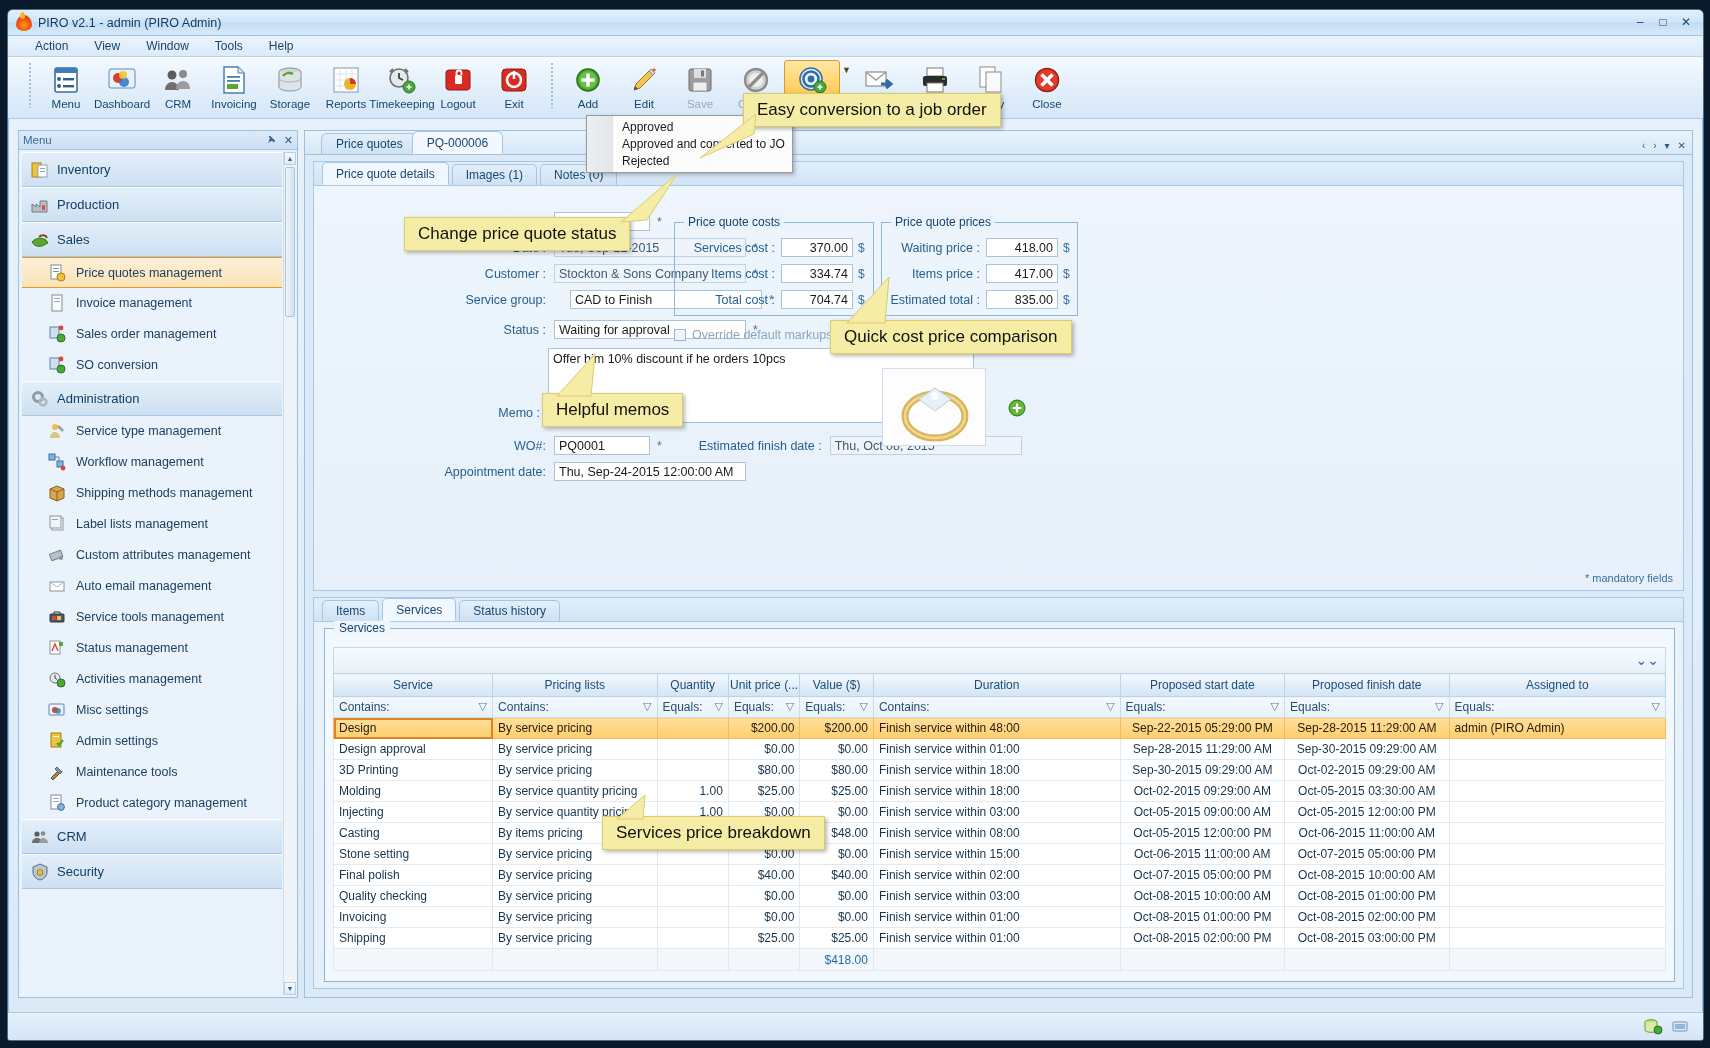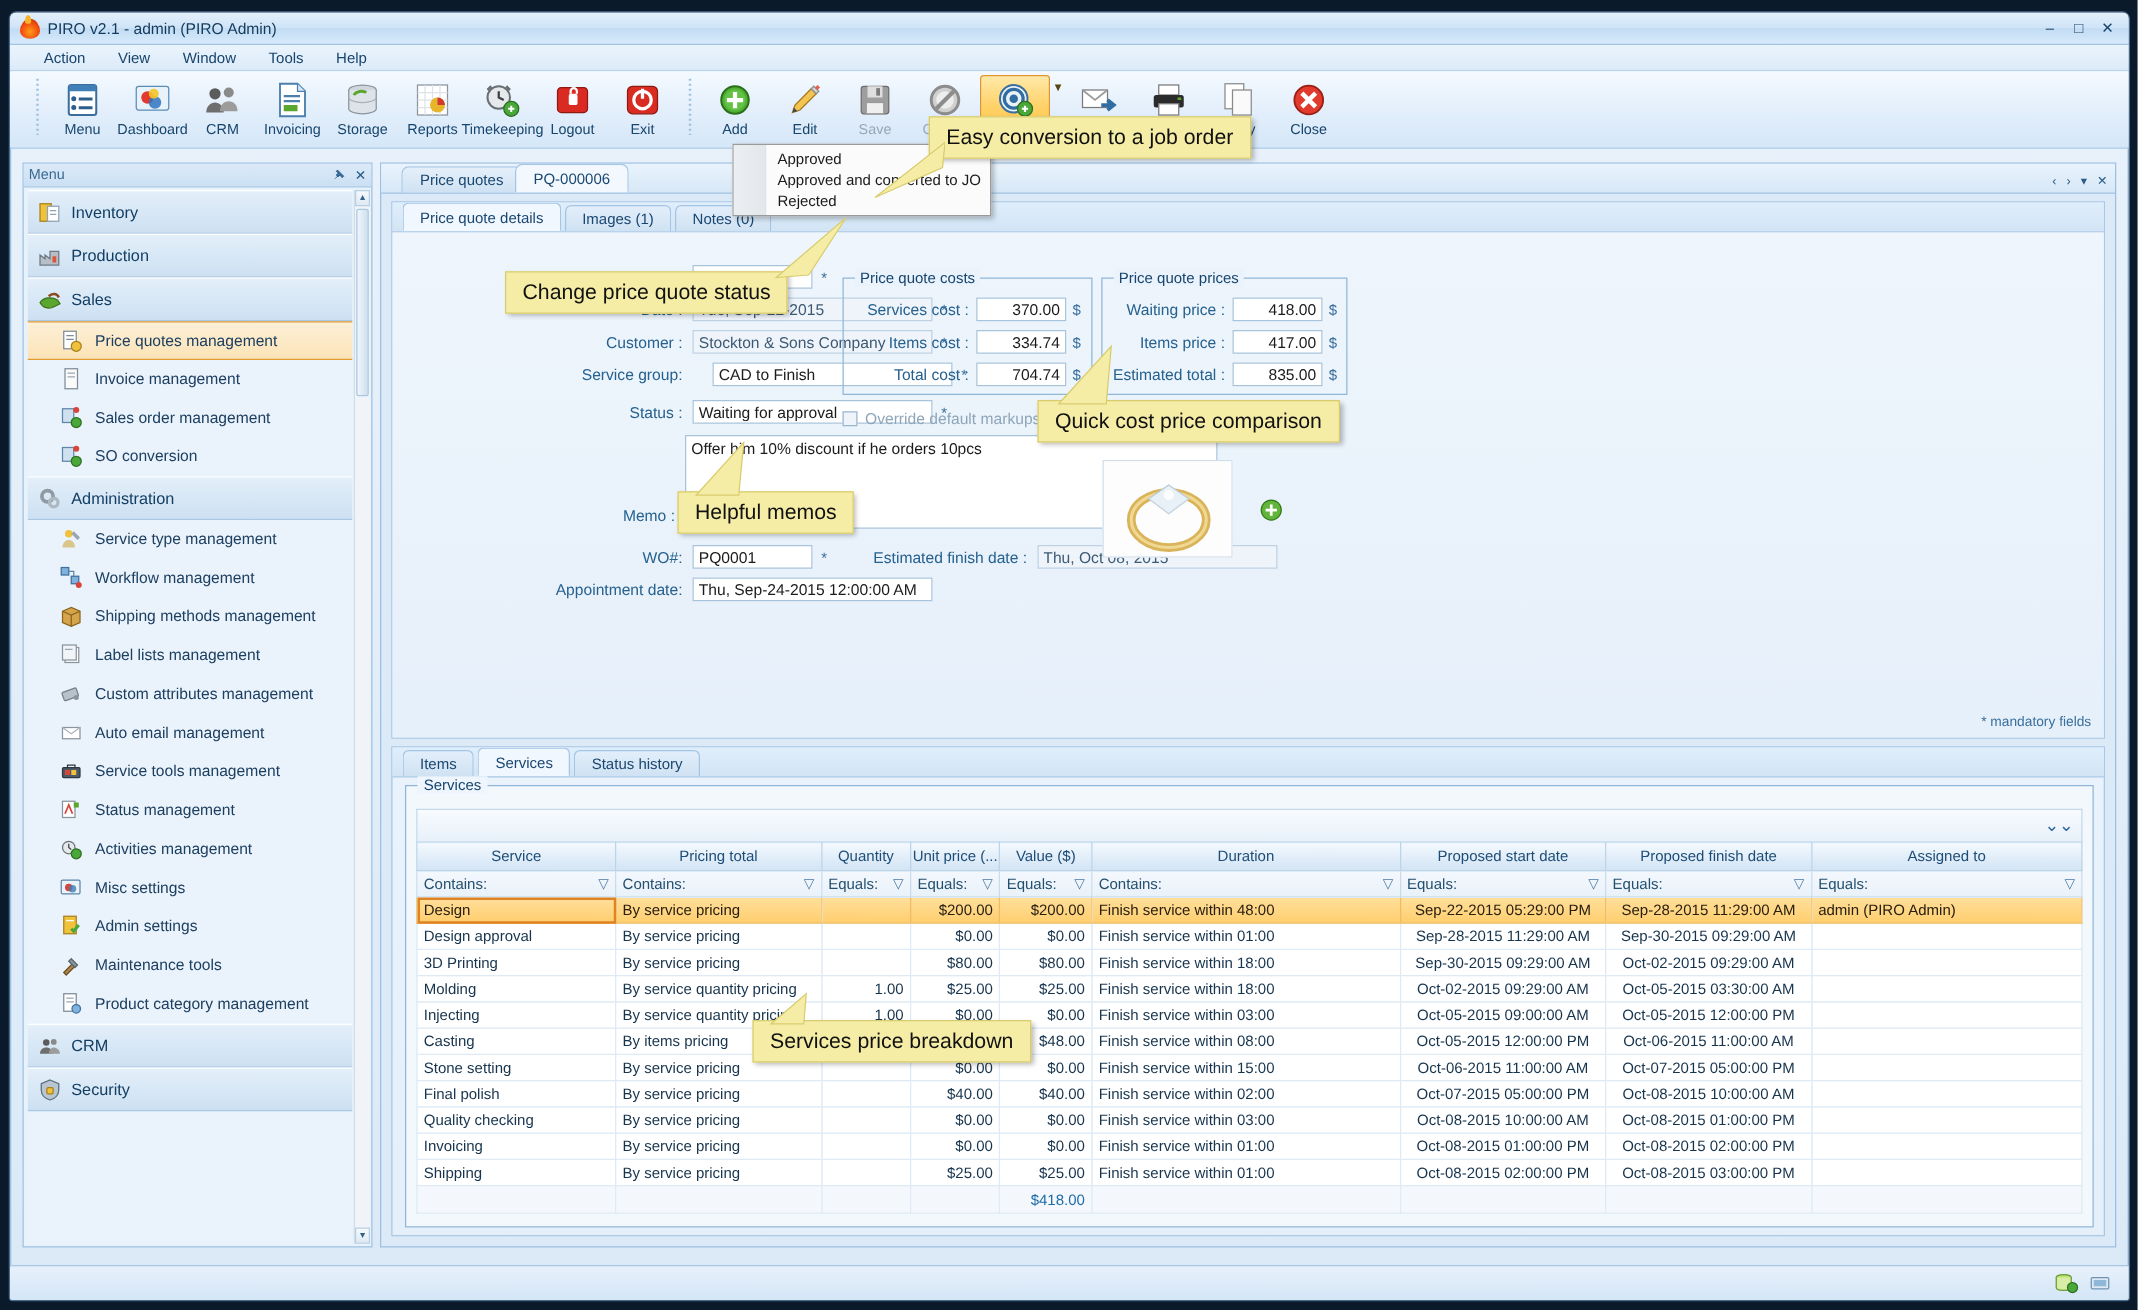--- a/index.html
+++ b/index.html
@@ -776,21 +776,21 @@
               <col style="width:66px">
                 <col style="width:68px">
                 <col style="width:228px">
               <col style="width:152px">
                 <col style="width:152px">
                 <col style="width:200px">
             </colgroup>
             <thead>
               <tr>
                 <th>Service</th>
-                <th>Pricing total</th>
+                <th>Pricing lists</th>
                 <th>Quantity</th>
                 <th>Unit price (...</th>
                 <th>Value ($)</th>
                 <th>Duration</th>
                 <th>Proposed start date</th>
                 <th>Proposed finish date</th>
                 <th>Assigned to</th>
               </tr>
             </thead>
             <tbody id="grid-body">

